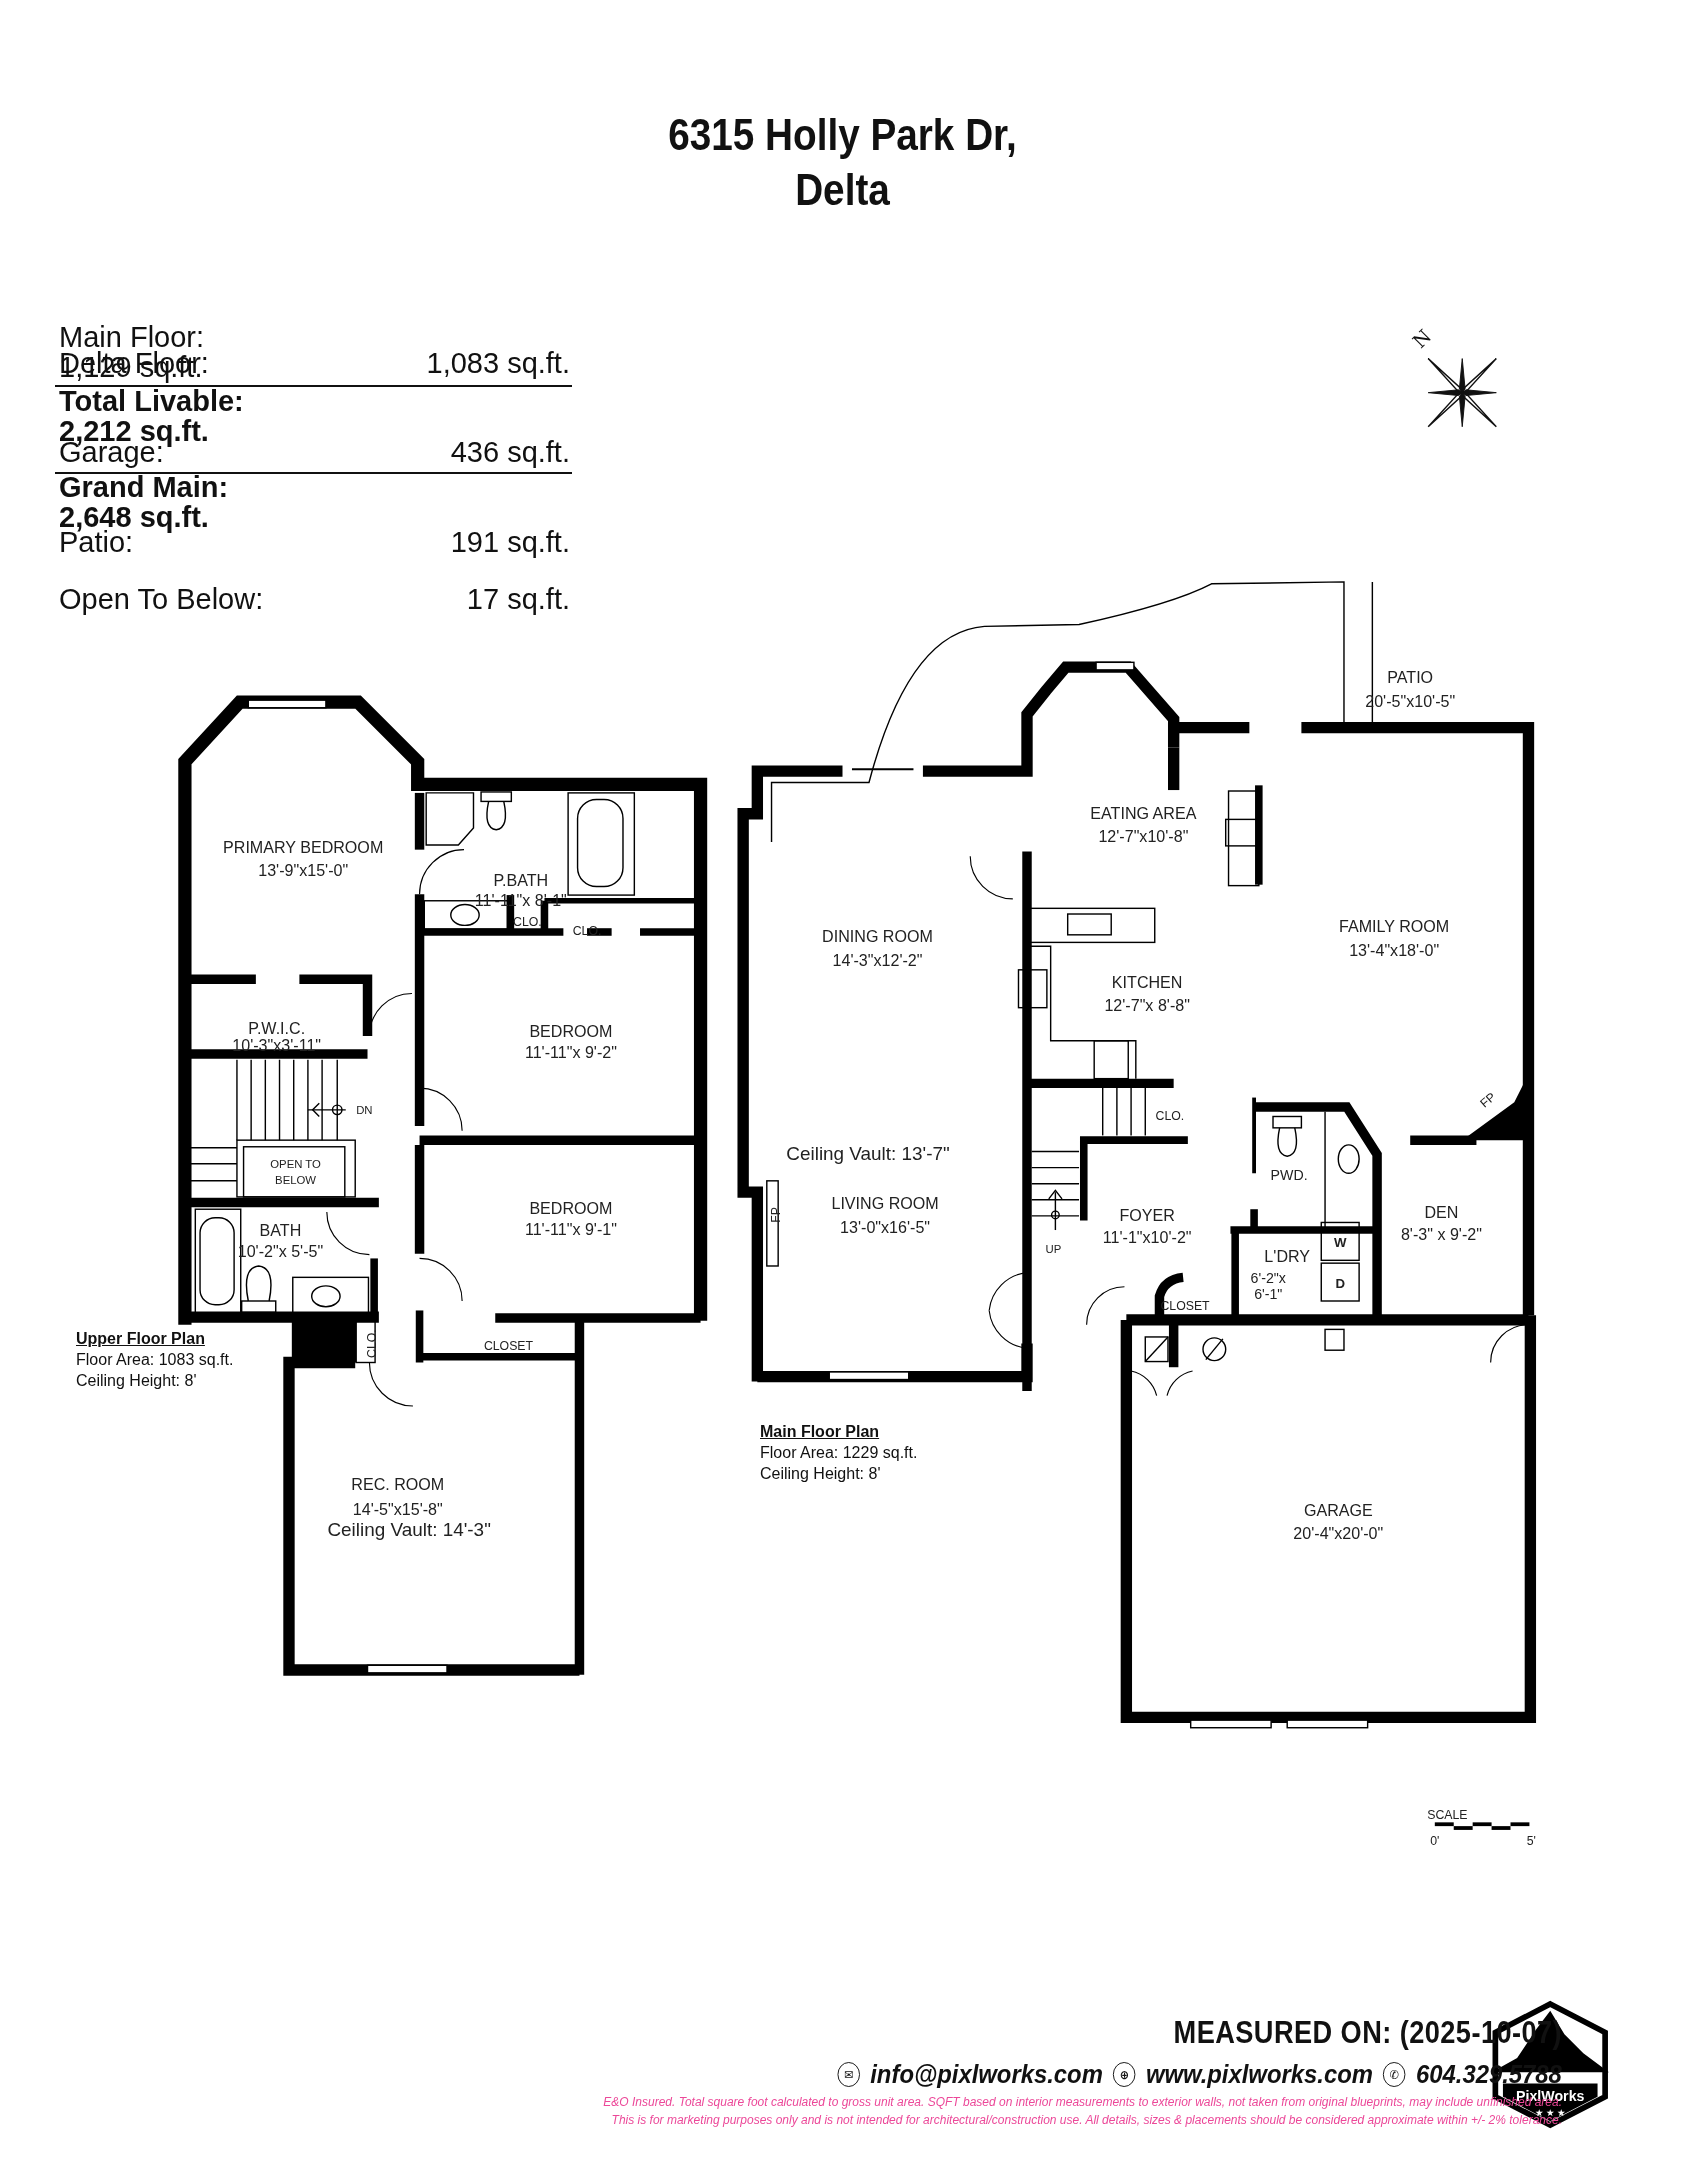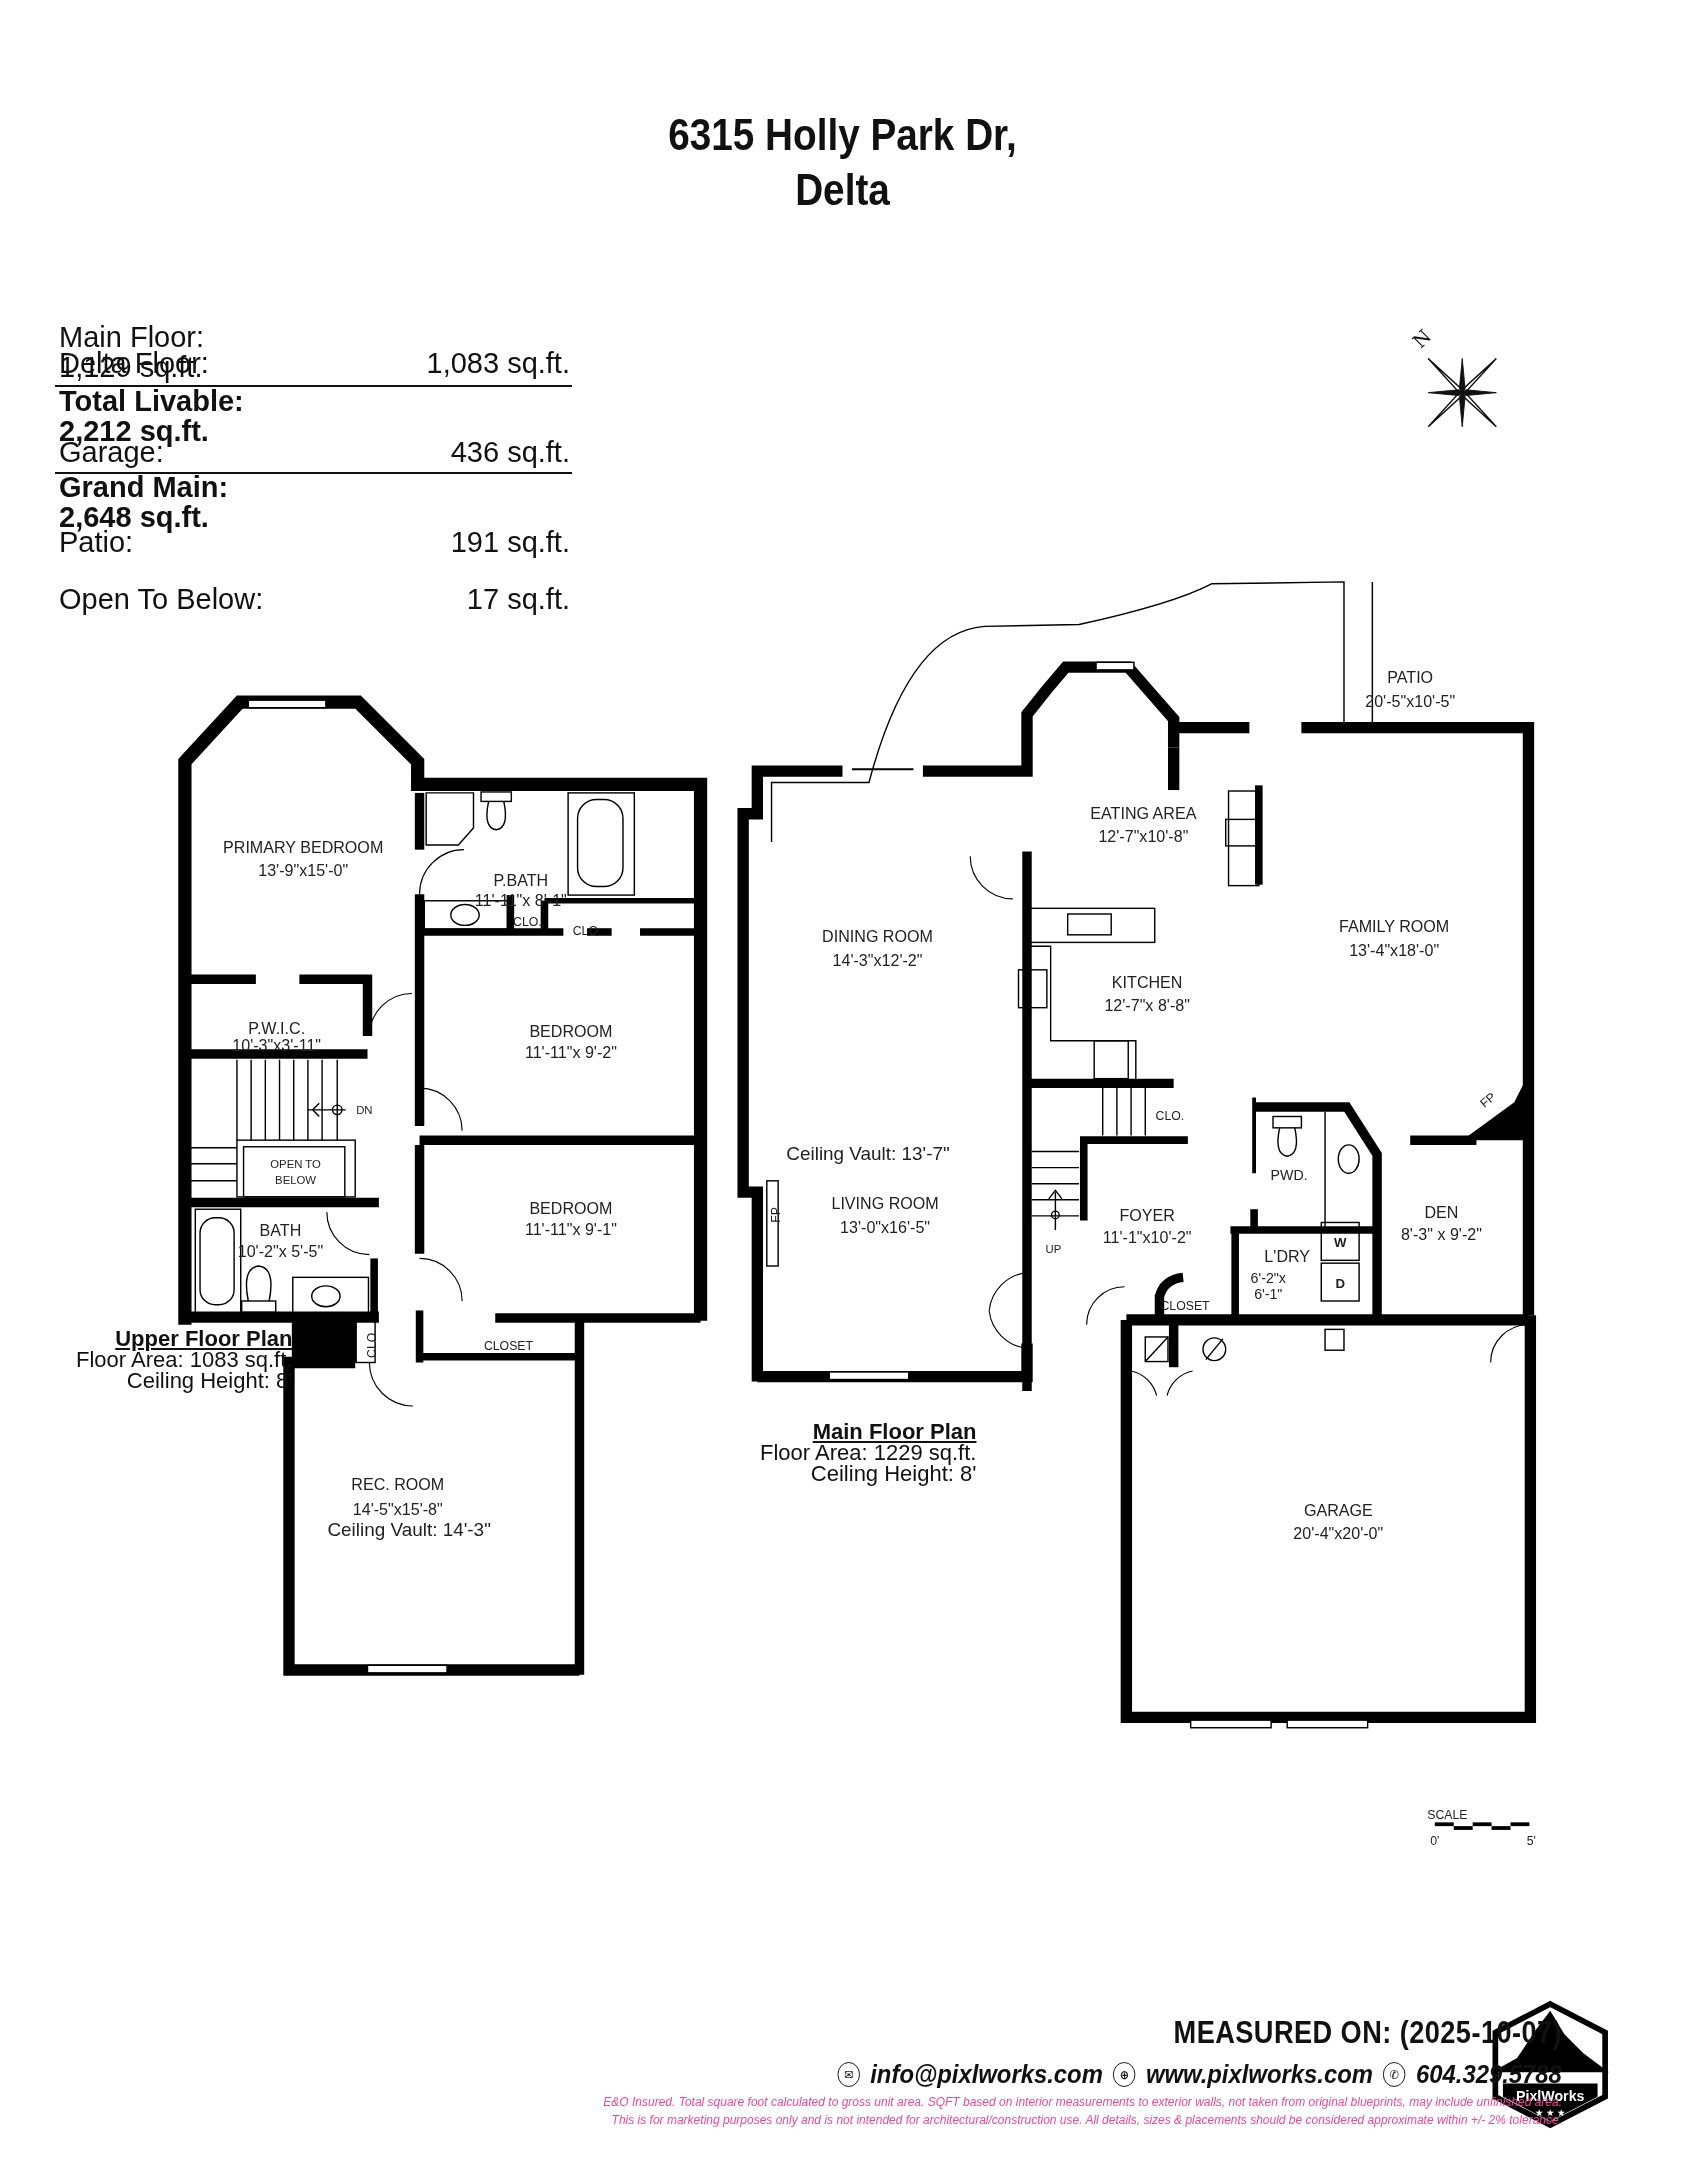--- a/index.html
+++ b/index.html
@@ -5,21 +5,21 @@
   html,body{margin:0;padding:0;background:#fff;}
   body{width:1685px;height:2180px;position:relative;overflow:hidden;font-family:"Liberation Sans","DejaVu Sans",sans-serif;color:#111;}
   .abs{position:absolute;}
   .title{left:0;width:1685px;text-align:center;font-weight:bold;font-size:45px;line-height:61px;transform:scaleX(0.86);transform-origin:center;}
   .stats{left:59px;top:322px;width:511px;font-size:29px;}
   .row{display:flex;justify-content:space-between;position:absolute;left:0;width:511px;line-height:30px;}
   .row.bold{font-weight:bold;flex-direction:column;}
   .rule{position:absolute;left:-3.8px;width:517px;height:1.9px;background:#111;}
   svg{position:absolute;left:0;top:0;}
   .lbl{font-family:"Liberation Sans",sans-serif;fill:#222;text-anchor:middle;}
-  .plan-cap{font-size:22px;line-height:21px;text-align:right;}
+  .plan-cap{font-size:16px;line-height:21px;}
   .plan-cap .h{font-weight:bold;text-decoration:underline;}
   .footer-measure{right:123px;top:2014px;font-weight:bold;font-size:32px;letter-spacing:0.5px;transform:scaleX(0.85);transform-origin:right;}
   .footer-contact{right:123px;top:2059px;font-weight:bold;font-style:italic;font-size:26.5px;display:flex;gap:11.4px;align-items:center;transform:scaleX(0.9);transform-origin:right;}
   .footer-contact .ic{display:inline-flex;width:23px;height:23px;border:1.9px solid #111;border-radius:50%;align-items:center;justify-content:center;font-size:12.3px;font-style:normal;}
   .disc{right:123px;font-style:italic;font-size:12px;color:#ec4899;text-align:right;white-space:nowrap;}
 </style>
 </head>
 <body>
 
 <div class="abs title" style="top:104px;">6315 Holly Park Dr,</div>

